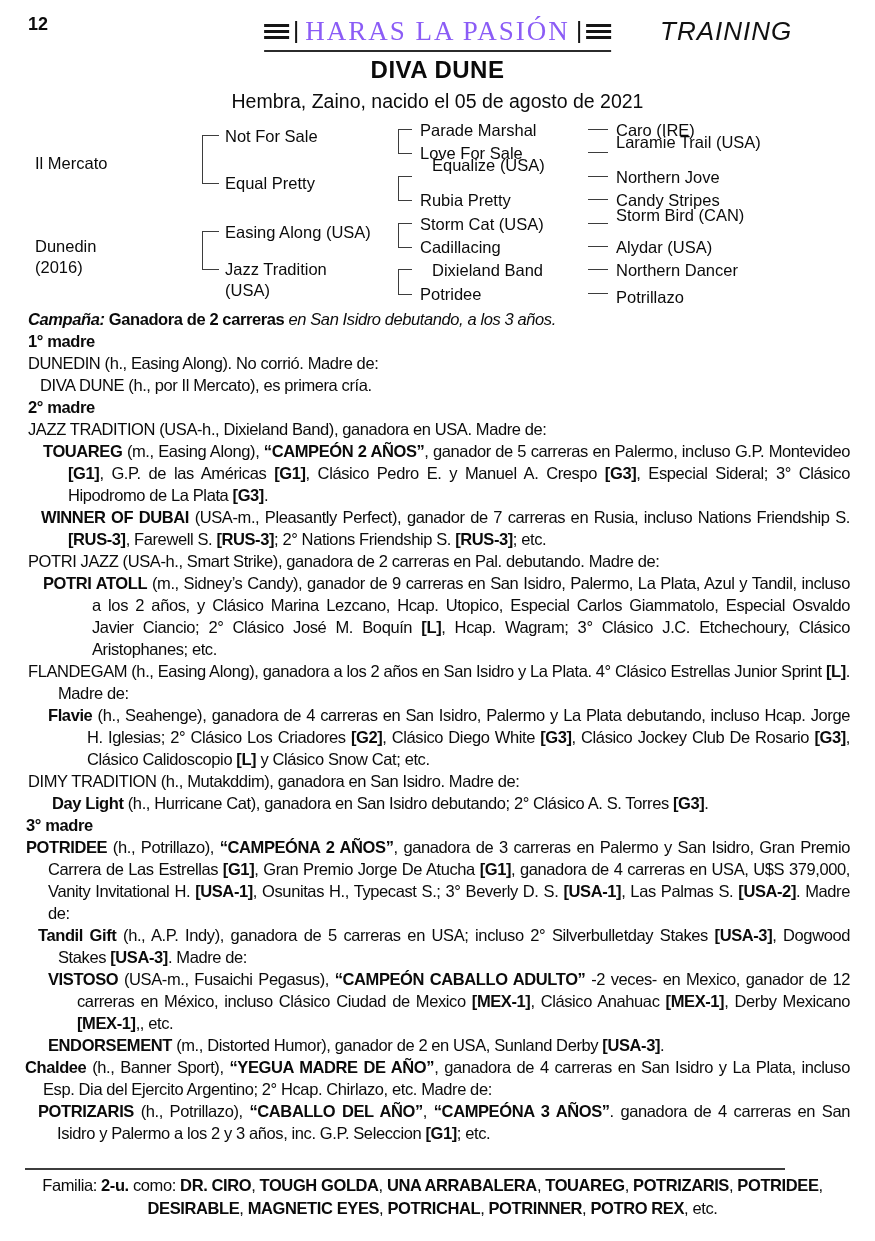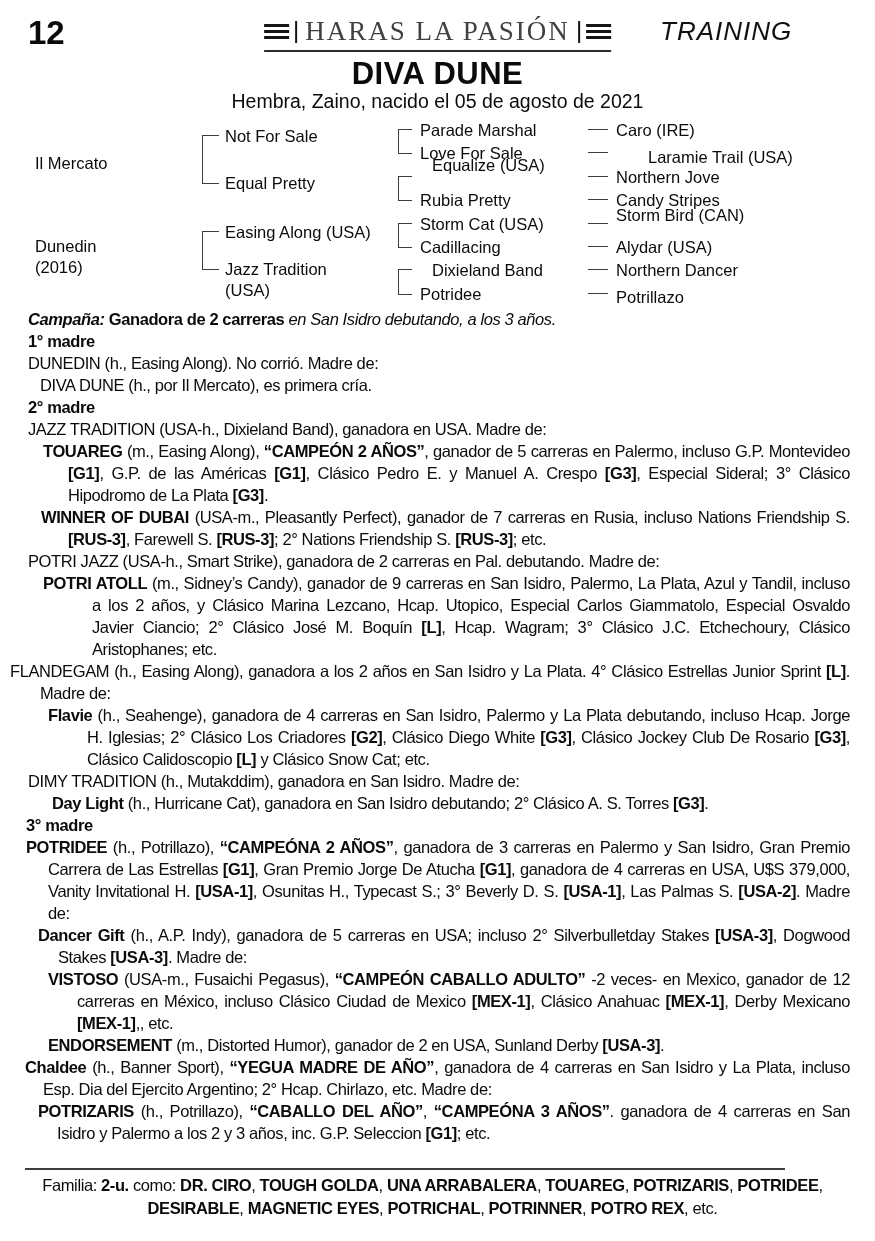--- a/index.html
+++ b/index.html
@@ -2,34 +2,34 @@
 <html><head>
 <meta charset="utf-8">
 <style>
   html,body{margin:0;padding:0;}
   body{
     width:875px;height:1241px;position:relative;overflow:hidden;
     background:#ffffff;color:#0b0b0b;
     font-family:"Liberation Sans",sans-serif;
   }
   
-  .page-number{position:absolute;left:28px;top:14px;font-size:33px;font-weight:bold;}
+  .page-number{position:absolute;left:28px;top:14px;font-size:18px;font-weight:bold;}
   .logo{position:absolute;left:50%;top:16px;transform:translateX(-50%);
         display:flex;flex-direction:column;align-items:center;}
   .logo-row{display:flex;align-items:center;}
   .logo-bars{display:inline-flex;flex-direction:column;gap:2.6px;}
   .logo-bars i{display:block;width:25px;height:3.4px;background:#151515;}
   .logo-vbar{width:2.6px;height:22px;background:#151515;margin:0 6px;}
   .logo-text{font-family:"Liberation Serif",serif;font-size:27px;letter-spacing:2px;
-             color:#404040;white-space:nowrap;padding:0 2px;}
+             color:#8b5cf6;white-space:nowrap;padding:0 2px;}
   .logo-underline{width:100%;height:2px;background:#2b2b2b;margin-top:3px;}
   .training{position:absolute;left:660px;top:16px;font-size:26px;font-style:italic;
             letter-spacing:1px;color:#111;}
   .horse-title{position:absolute;left:0;top:56px;width:875px;text-align:center;
-               font-size:31px;font-weight:bold;letter-spacing:.5px;}
+               font-size:24px;font-weight:bold;letter-spacing:.5px;}
   .horse-sub{position:absolute;left:0;top:90px;width:875px;text-align:center;font-size:19.5px;}
 
   
   .tree{position:absolute;left:0;top:116px;width:875px;height:196px;font-size:16.5px;line-height:21px;}
   .tree .nm{position:absolute;white-space:nowrap;}
   .bracket{position:absolute;border:1.6px solid #3d3d3d;border-right:none;width:13px;}
   .dash{position:absolute;width:20px;border-top:1.6px solid #3d3d3d;}
 
   
   .notes{position:absolute;left:0;top:308px;width:875px;font-size:16.5px;line-height:22px;
@@ -71,21 +71,21 @@
 
 <div class="training">TRAINING</div>
 
 <div class="horse-title">DIVA DUNE</div>
 <div class="horse-sub">Hembra, Zaino, nacido el 05 de agosto de 2021</div>
 
 <div class="tree">
     <div class="dash" style="left: 588px; top: 13px;"></div>
     <div class="nm" style="left: 616px; top: 4px;">Caro (IRE)</div>
     <div class="dash" style="left: 588px; top: 36.4px;"></div>
-    <div class="nm" style="left: 616px; top: 31px; margin-left: 32px;">Laramie Trail (USA)</div>
+    <div class="nm" style="left: 616px; top: 16px;">Laramie Trail (USA)</div>
     <div class="dash" style="left: 588px; top: 59.8px;"></div>
     <div class="nm" style="left: 616px; top: 50.8px;">Northern Jove</div>
     <div class="dash" style="left: 588px; top: 83.2px;"></div>
     <div class="nm" style="left: 616px; top: 74.2px;">Candy Stripes</div>
     <div class="dash" style="left: 588px; top: 106.6px;"></div>
     <div class="nm" style="left: 616px; top: 89px;">Storm Bird (CAN)</div>
     <div class="dash" style="left: 588px; top: 130px;"></div>
     <div class="nm" style="left: 616px; top: 121px;">Alydar (USA)</div>
     <div class="dash" style="left: 588px; top: 153.4px;"></div>
     <div class="nm" style="left: 616px; top: 144.4px;">Northern Dancer</div>
@@ -131,27 +131,27 @@
     <p style="padding-left: 68px; text-indent: -40px;"><span class="seg-bi">Campaña: </span><span class="seg-b">Ganadora de 2 carreras </span><span class="seg-i">en San Isidro debutando, a los 3 años.</span></p>
     <p style="padding-left: 28px; text-indent: 0px;"><span class="seg-b">1° madre</span></p>
     <p style="padding-left: 48px; text-indent: -20px;"><span class="seg-r">DUNEDIN (h., Easing Along). No corrió. Madre de:</span></p>
     <p style="padding-left: 60px; text-indent: -20px;"><span class="seg-r">DIVA DUNE (h., por Il Mercato), es primera cría.</span></p>
     <p style="padding-left: 28px; text-indent: 0px;"><span class="seg-b">2° madre</span></p>
     <p style="padding-left: 48px; text-indent: -20px;"><span class="seg-r">JAZZ TRADITION (USA-h., Dixieland Band), ganadora en USA. Madre de:</span></p>
     <p style="padding-left: 68px; text-indent: -25px;"><span class="seg-b">TOUAREG</span><span class="seg-r"> (m., Easing Along), </span><span class="seg-b">“CAMPEÓN 2 AÑOS”</span><span class="seg-r">, ganador de 5 carreras en Palermo, incluso G.P. Montevideo </span><span class="seg-b">[G1]</span><span class="seg-r">, G.P. de las Américas </span><span class="seg-b">[G1]</span><span class="seg-r">, Clásico Pedro E. y Manuel A. Crespo </span><span class="seg-b">[G3]</span><span class="seg-r">, Especial Sideral; 3° Clásico Hipodromo de La Plata </span><span class="seg-b">[G3]</span><span class="seg-r">.</span></p>
     <p style="padding-left: 68px; text-indent: -27px;"><span class="seg-b">WINNER OF DUBAI</span><span class="seg-r"> (USA-m., Pleasantly Perfect), ganador de 7 carreras en Rusia, incluso Nations Friendship S. </span><span class="seg-b">[RUS-3]</span><span class="seg-r">, Farewell S. </span><span class="seg-b">[RUS-3]</span><span class="seg-r">; 2° Nations Friendship S. </span><span class="seg-b">[RUS-3]</span><span class="seg-r">; etc.</span></p>
     <p style="padding-left: 48px; text-indent: -20px;"><span class="seg-r">POTRI JAZZ (USA-h., Smart Strike), ganadora de 2 carreras en Pal. debutando. Madre de:</span></p>
     <p style="padding-left: 92px; text-indent: -49px;"><span class="seg-b">POTRI ATOLL</span><span class="seg-r"> (m., Sidney’s Candy), ganador de 9 carreras en San Isidro, Palermo, La Plata, Azul y Tandil, incluso a los 2 años, y Clásico Marina Lezcano, Hcap. Utopico, Especial Carlos Giammatolo, Especial Osvaldo Javier Ciancio; 2° Clásico José M. Boquín </span><span class="seg-b">[L]</span><span class="seg-r">, Hcap. Wagram; 3° Clásico J.C. Etchechoury, Clásico Aristophanes; etc.</span></p>
-    <p style="padding-left: 40px; text-indent: -30px;"><span class="seg-r">FLANDEGAM (h., Easing Along), ganadora a los 2 años en San Isidro y La Plata. 4° Clásico Estrellas Junior Sprint </span><span class="seg-b">[L]</span><span class="seg-r">. Madre de:</span></p>
+    <p style="padding-left: 58px; text-indent: -30px;"><span class="seg-r">FLANDEGAM (h., Easing Along), ganadora a los 2 años en San Isidro y La Plata. 4° Clásico Estrellas Junior Sprint </span><span class="seg-b">[L]</span><span class="seg-r">. Madre de:</span></p>
     <p style="padding-left: 87px; text-indent: -39px;"><span class="seg-b">Flavie</span><span class="seg-r"> (h., Seahenge), ganadora de 4 carreras en San Isidro, Palermo y La Plata debutando, incluso Hcap. Jorge H. Iglesias; 2° Clásico Los Criadores </span><span class="seg-b">[G2]</span><span class="seg-r">, Clásico Diego White </span><span class="seg-b">[G3]</span><span class="seg-r">, Clásico Jockey Club De Rosario </span><span class="seg-b">[G3]</span><span class="seg-r">, Clásico Calidoscopio </span><span class="seg-b">[L]</span><span class="seg-r"> y Clásico Snow Cat; etc.</span></p>
     <p style="padding-left: 48px; text-indent: -20px;"><span class="seg-r">DIMY TRADITION (h., Mutakddim), ganadora en San Isidro. Madre de:</span></p>
     <p style="padding-left: 72px; text-indent: -20px;"><span class="seg-b">Day Light</span><span class="seg-r"> (h., Hurricane Cat), ganadora en San Isidro debutando; 2° Clásico A. S. Torres </span><span class="seg-b">[G3]</span><span class="seg-r">.</span></p>
     <p style="padding-left: 26px; text-indent: 0px;"><span class="seg-b">3° madre</span></p>
     <p style="padding-left: 48px; text-indent: -22px;"><span class="seg-b">POTRIDEE</span><span class="seg-r"> (h., Potrillazo), </span><span class="seg-b">“CAMPEÓNA 2 AÑOS”</span><span class="seg-r">, ganadora de 3 carreras en Palermo y San Isidro, Gran Premio Carrera de Las Estrellas </span><span class="seg-b">[G1]</span><span class="seg-r">, Gran Premio Jorge De Atucha </span><span class="seg-b">[G1]</span><span class="seg-r">, ganadora de 4 carreras en USA, U$S 379,000, Vanity Invitational H. </span><span class="seg-b">[USA-1]</span><span class="seg-r">, Osunitas H., Typecast S.; 3° Beverly D. S. </span><span class="seg-b">[USA-1]</span><span class="seg-r">, Las Palmas S. </span><span class="seg-b">[USA-2]</span><span class="seg-r">. Madre de:</span></p>
-    <p style="padding-left: 58px; text-indent: -20px;"><span class="seg-b">Dancer Gift</span><span class="seg-r"> (h., A.P. Indy), ganadora de 5 carreras en USA; incluso 2° Silverbulletday Stakes </span><span class="seg-b">[USA-3]</span><span class="seg-r">, Dogwood Stakes </span><span class="seg-b">[USA-3]</span><span class="seg-r">. Madre de:</span></p>
+    <p style="padding-left: 58px; text-indent: -20px;"><span class="seg-b">Tandil Gift</span><span class="seg-r"> (h., A.P. Indy), ganadora de 5 carreras en USA; incluso 2° Silverbulletday Stakes </span><span class="seg-b">[USA-3]</span><span class="seg-r">, Dogwood Stakes </span><span class="seg-b">[USA-3]</span><span class="seg-r">. Madre de:</span></p>
     <p style="padding-left: 77px; text-indent: -29px;"><span class="seg-b">VISTOSO</span><span class="seg-r"> (USA-m., Fusaichi Pegasus), </span><span class="seg-b">“CAMPEÓN CABALLO ADULTO”</span><span class="seg-r"> -2 veces- en Mexico, ganador de 12 carreras en México, incluso Clásico Ciudad de Mexico </span><span class="seg-b">[MEX-1]</span><span class="seg-r">, Clásico Anahuac </span><span class="seg-b">[MEX-1]</span><span class="seg-r">, Derby Mexicano </span><span class="seg-b">[MEX-1]</span><span class="seg-r">,, etc.</span></p>
     <p style="padding-left: 68px; text-indent: -20px;"><span class="seg-b">ENDORSEMENT</span><span class="seg-r"> (m., Distorted Humor), ganador de 2 en USA, Sunland Derby </span><span class="seg-b">[USA-3]</span><span class="seg-r">.</span></p>
     <p style="padding-left: 43px; text-indent: -18px;"><span class="seg-b">Chaldee</span><span class="seg-r"> (h., Banner Sport), </span><span class="seg-b">“YEGUA MADRE DE AÑO”</span><span class="seg-r">, ganadora de 4 carreras en San Isidro y La Plata, incluso Esp. Dia del Ejercito Argentino; 2° Hcap. Chirlazo, etc. Madre de:</span></p>
     <p style="padding-left: 57px; text-indent: -19px;"><span class="seg-b">POTRIZARIS</span><span class="seg-r"> (h., Potrillazo), </span><span class="seg-b">“CABALLO DEL AÑO”</span><span class="seg-r">, </span><span class="seg-b">“CAMPEÓNA 3 AÑOS”</span><span class="seg-r">.  ganadora de 4 carreras en San Isidro y Palermo a los 2 y 3 años, inc. G.P. Seleccion </span><span class="seg-b">[G1]</span><span class="seg-r">; etc.</span></p>
   </div>
 
 <div class="family-rule"></div>
 <div class="family"><span class="seg-r">Familia: </span><span class="seg-b">2-u.</span><span class="seg-r"> como: </span><span class="seg-b">DR. CIRO</span><span class="seg-r">, </span><span class="seg-b">TOUGH GOLDA</span><span class="seg-r">, </span><span class="seg-b">UNA ARRABALERA</span><span class="seg-r">, </span><span class="seg-b">TOUAREG</span><span class="seg-r">, </span><span class="seg-b">POTRIZARIS</span><span class="seg-r">, </span><span class="seg-b">POTRIDEE</span><span class="seg-r">, </span><span class="seg-b">DESIRABLE</span><span class="seg-r">, </span><span class="seg-b">MAGNETIC EYES</span><span class="seg-r">, </span><span class="seg-b">POTRICHAL</span><span class="seg-r">, </span><span class="seg-b">POTRINNER</span><span class="seg-r">, </span><span class="seg-b">POTRO REX</span><span class="seg-r">, etc.</span></div>
 
 </body></html>

